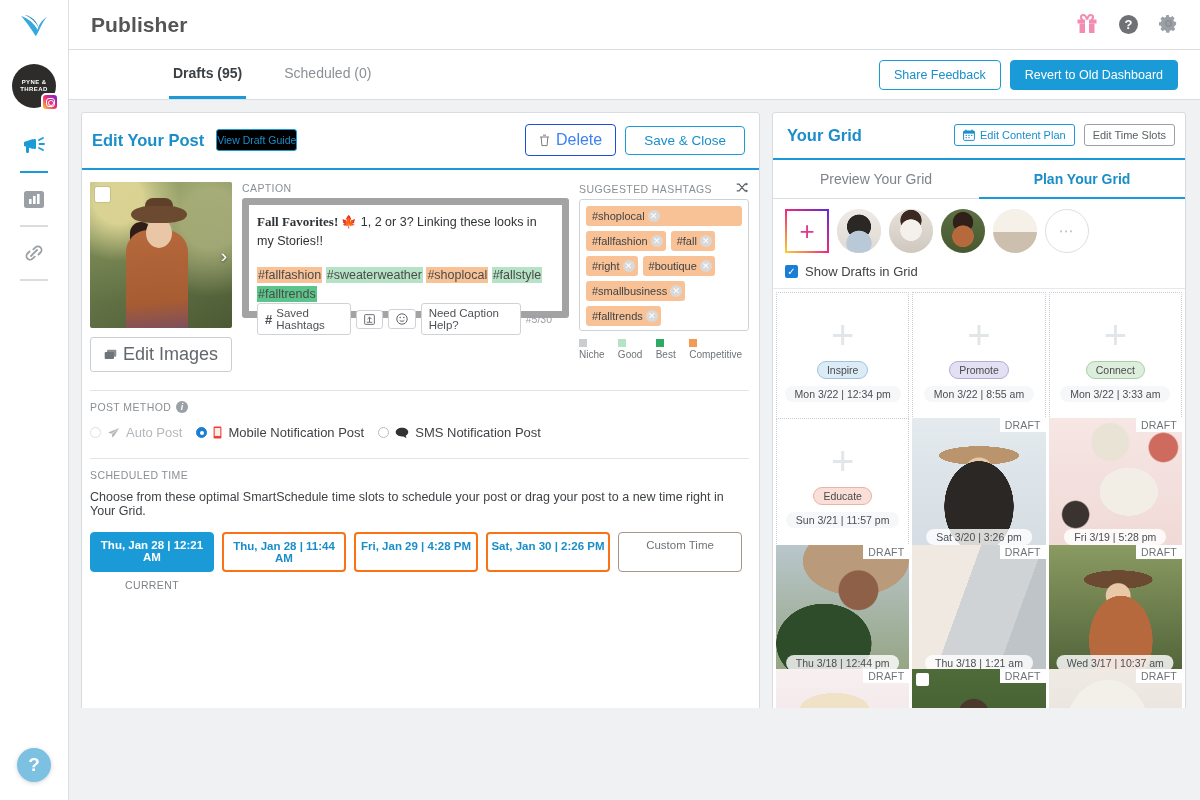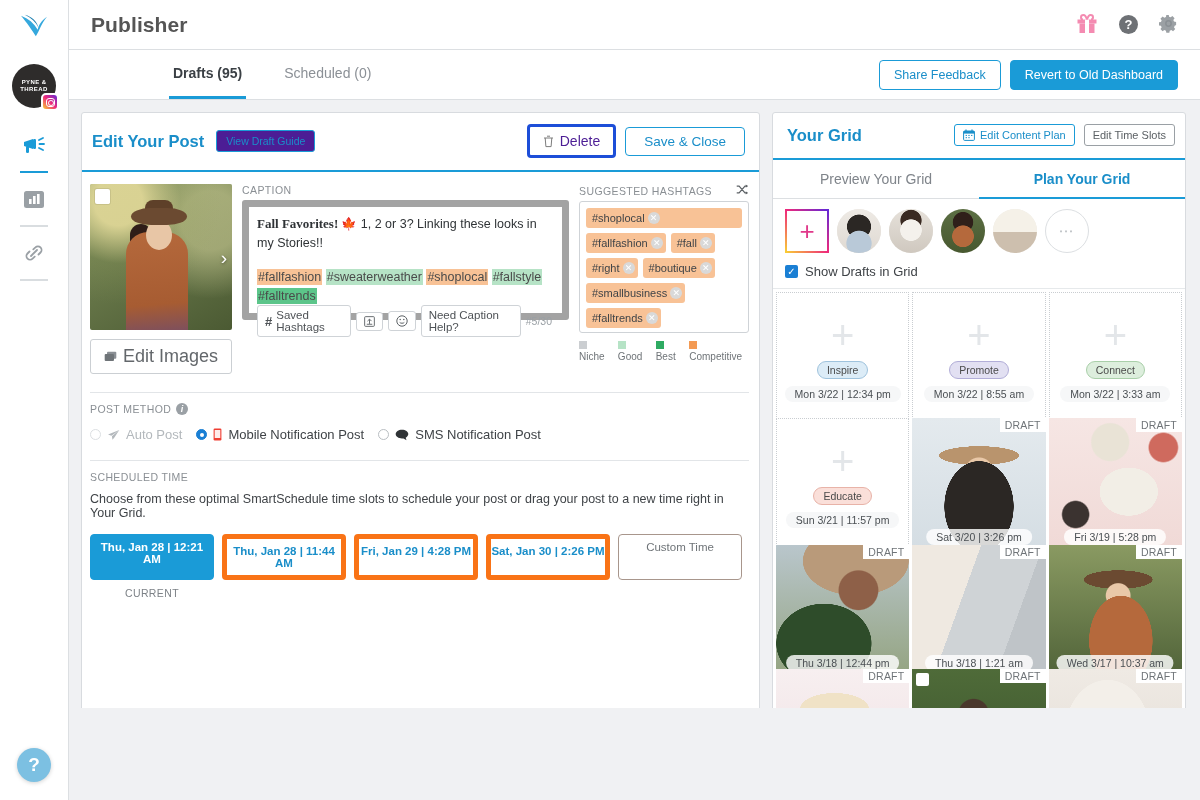--- a/index.html
+++ b/index.html
@@ -81,24 +81,24 @@
 
   
   .content { flex:1 1 auto; display:flex; gap:12px; padding:12px 14px 0 12px; overflow:hidden; }
 
   .panel { background:#fff; border:1px solid #d8dbdf; border-radius:3px; }
   .panel-head { display:flex; align-items:center; padding:11px 14px 12px 10px; border-bottom:2px solid #1a9bd7; }
   .panel-title { font-size:16.5px; font-weight:bold; color:#1a8ec9; margin-right:12px; }
 
   
   .left-card { flex:0 0 679px; display:flex; flex-direction:column; height:679px; position:relative; }
-  .mini-btn { font-size:10.5px; border:1px solid #1a9bd7; color:#1a8ec9; background:#4c1d95; border-radius:3px;
-    padding:4px 9px; cursor:pointer; }
+  .mini-btn { font-size:10.5px; border:1px solid #1a9bd7; color:#1a8ec9; background:#000000; border-radius:3px;
+    padding:4px 0; cursor:pointer; }
   .head-right { margin-left:auto; display:flex; gap:9px; align-items:center; }
-  .btn-del { background:#fff;border:3px solid #1d4ed8;color:#4c1d95;border-radius:4px;font-size:14px;
+  .btn-del { background:#fff;border:1px solid #1d4ed8;color:#3b82f6;border-radius:4px;font-size:16px;
     padding:6px 13px;display:flex;align-items:center;gap:6px;cursor:pointer; }
   .btn-save { background:#fff;border:1px solid #1a9bd7;color:#1a8ec9;border-radius:4px;font-size:13.5px;
     padding:6px 18px;cursor:pointer; }
 
   .editor-row { display:flex; padding:12px 10px 0 8px; gap:10px; }
   .thumb-col { width:142px; }
   .thumb {
     width:142px; height:146px; border-radius:2px; position:relative; overflow:hidden;
     background:linear-gradient(150deg,#8f9e6d 0%,#6f7f4f 30%,#4b5a33 100%);
   }
@@ -164,21 +164,21 @@
   .rd { width:11px;height:11px;border-radius:50%;border:1px solid #b9bec2;background:#fff; position:relative; }
   .rd.on { border:1px solid #1a7fd4; background:#1a7fd4; }
   .rd.on:after { content:""; position:absolute; left:2.5px; top:2.5px; width:4px; height:4px;
     border-radius:50%; background:#fff; }
   .rd.dis { border-color:#dcdfe2; }
   .sched-desc { font-size:12.5px; color:#3f4347; margin-top:9px; }
   .slots { display:flex; gap:8px; margin-top:14px; }
   .slot { font-size:11.5px; border-radius:4px; padding:6px 0; text-align:center; cursor:pointer;
     font-weight:bold; }
   .slot.sel { background:#1a9bd7; color:#fff; border:1px solid #1a9bd7; width:124px; }
-  .slot.alt { background:#fff; color:#1a8ec9; border:5px solid #f97316; width:124px; }
+  .slot.alt { background:#fff; color:#1a8ec9; border:2px solid #f97316; width:124px; }
   .slot.custom { background:#fff; color:#6f7478; border:1px solid #a8968c; width:124px; font-weight:normal; }
   .current-lbl { font-size:10.5px; color:#7d8287; letter-spacing:.4px; text-align:center; width:124px; margin-top:7px; }
 
   .card-footer { margin-top:auto; background:#f4f5f6; border-top:1px solid #e2e5e8; padding:10px 0 12px 9px; }
   .sched-btn { width:138px; background:#44ab63; color:#fff; border:none; border-radius:3px;
     padding:5px 0 7px 0; text-align:center; cursor:pointer; }
   .sched-btn .b1 { font-size:16px; font-weight:bold; display:block; line-height:1.25; }
   .sched-btn .b2 { font-size:10.5px; display:block; }
 
   

